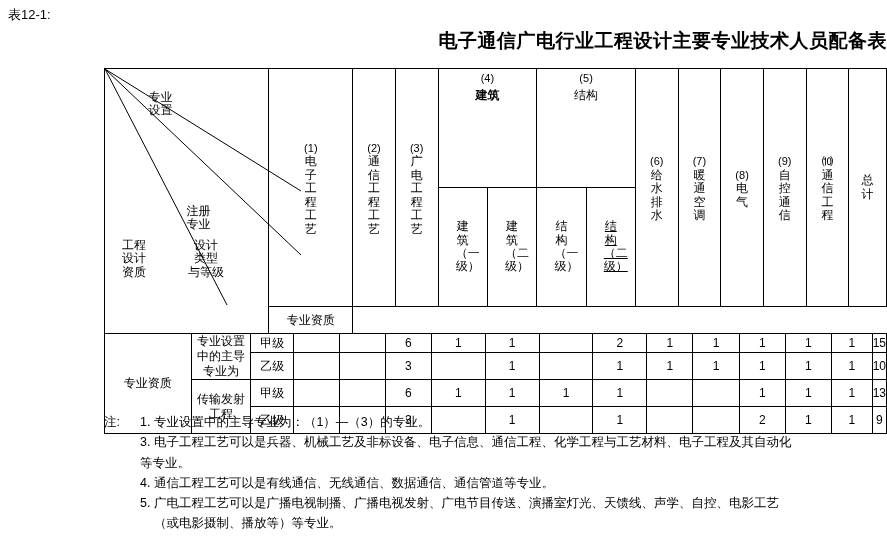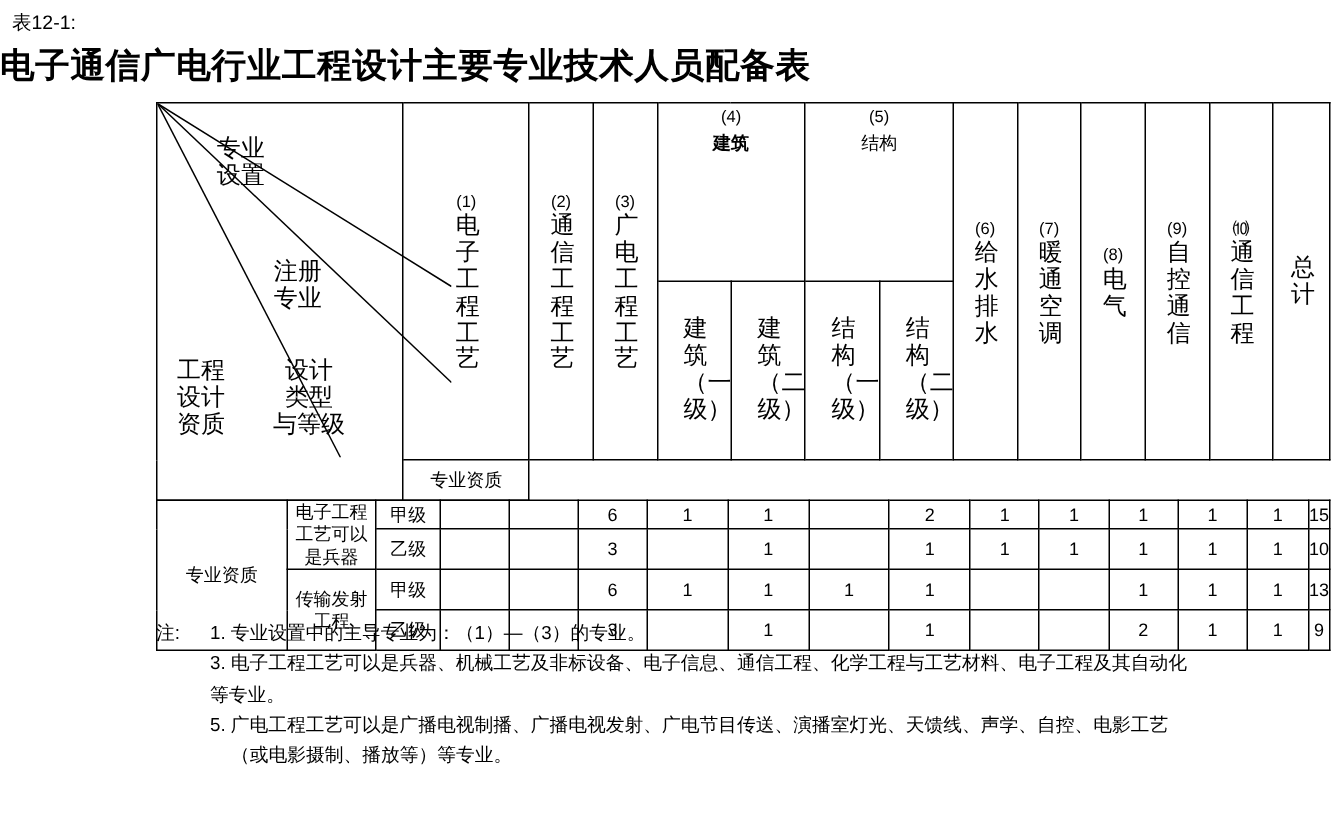--- a/index.html
+++ b/index.html
@@ -24,22 +24,22 @@
     left: 8px;
     top: 6px;
     font-size: 13px;
     font-family: "Liberation Sans", sans-serif;
   }
   .doc-title {
     position: absolute;
     left: 0;
     top: 28px;
     width: 887px;
-    text-align: left;
-    font-size: 23px;
+    text-align: right;
+    font-size: 19px;
     font-weight: bold;
     letter-spacing: 0.5px;
   }
   .table-wrap {
     position: absolute;
     left: 104px;
     top: 68px;
   }
   table.main {
     border-collapse: collapse;
@@ -50,21 +50,21 @@
     font-size: 12px;
     font-weight: normal;
     text-align: center;
     vertical-align: middle;
     padding: 0;
   }
   
   .vert {
     display: inline-block;
     line-height: 1.12;
-    font-size: 16px;
+    font-size: 12px;
     white-space: pre-line;
   }
   .num-label {
     display: block;
     font-size: 11px;
     line-height: 1.3;
     padding-top: 2px;
   }
   .corner {
     position: relative;
@@ -75,21 +75,21 @@
     left: 0;
     top: 0;
   }
   .corner .lbl {
     position: absolute;
     font-size: 12px;
     line-height: 1.15;
     text-align: center;
   }
   .lbl-specialty { right: 78px; top: 22px; width: 60px; }
-  .lbl-register { right: 40px; top: 104px; width: 60px; }
+  .lbl-register { right: 40px; top: 136px; width: 60px; }
   .lbl-design { left: 70px; top: 170px; width: 62px; }
   .lbl-qual { left: 6px; top: 170px; width: 46px; }
   .notes {
     position: absolute;
     left: 140px;
     top: 412px;
     width: 730px;
     font-size: 12.5px;
     line-height: 1.62;
   }
@@ -205,21 +205,21 @@
           <td style="height:118px">
             <span class="vert" style="white-space:normal; width:14px; margin:0 auto; display:block;">建筑（一级）</span>
           </td>
           <td>
             <span class="vert" style="white-space:normal; width:14px; margin:0 auto; display:block;">建筑（二级）</span>
           </td>
           <td>
             <span class="vert" style="white-space:normal; width:14px; margin:0 auto; display:block;">结构（一级）</span>
           </td>
           <td>
-            <span class="vert" style="white-space:normal; width:14px; margin:0 auto; display:block;">结构（二级）</span>
+            <span class="vert" style="white-space:normal; width:14px; margin:0 auto; display:block;text-decoration:underline;">结构（二级）</span>
           </td>
         </tr>
 
         <tr>
           <td rowspan="4" style="width:96px; height:26px;">专业资质</td>
         </tr>
       </tbody>
     </table>
 
     <table class="main" style="margin-top:-1px">
@@ -236,21 +236,21 @@
         <col style="width:56px">
         <col style="width:48px">
         <col style="width:48px">
         <col style="width:48px">
         <col style="width:48px">
         <col style="width:42px">
       </colgroup>
       <tbody>
         <tr>
           <td rowspan="4" style="height:26px">专业资质</td>
-          <td rowspan="2" style="font-size:12px; line-height:1.25;">电子工程工艺可以是兵器</td>
+          <td rowspan="2" style="font-size:12px; line-height:1.25;">专业设置中的主导专业为</td>
           <td>甲级</td>
           <td></td>
           <td></td>
           <td>6</td>
           <td>1</td>
           <td>1</td>
           <td></td>
           <td>2</td>
           <td>1</td>
           <td>1</td>
@@ -310,17 +310,18 @@
         </tr>
       </tbody>
     </table>
   </div>
 
   <div class="notes">
     <span class="n-head">注:</span>
     <p>1. 专业设置中的主导专业为：（1）—（3）的专业。</p>
     <p>3. 电子工程工艺可以是兵器、机械工艺及非标设备、电子信息、通信工程、化学工程与工艺材料、电子工程及其自动化</p>
     <p>等专业。</p>
+    <p>4. 通信工程工艺可以是有线通信、无线通信、数据通信、通信管道等专业。</p>
     <p>5. 广电工程工艺可以是广播电视制播、广播电视发射、广电节目传送、演播室灯光、天馈线、声学、自控、电影工艺</p>
     <p class="indent">（或电影摄制、播放等）等专业。</p>
   </div>
 
 </div>
 
 </body></html>

